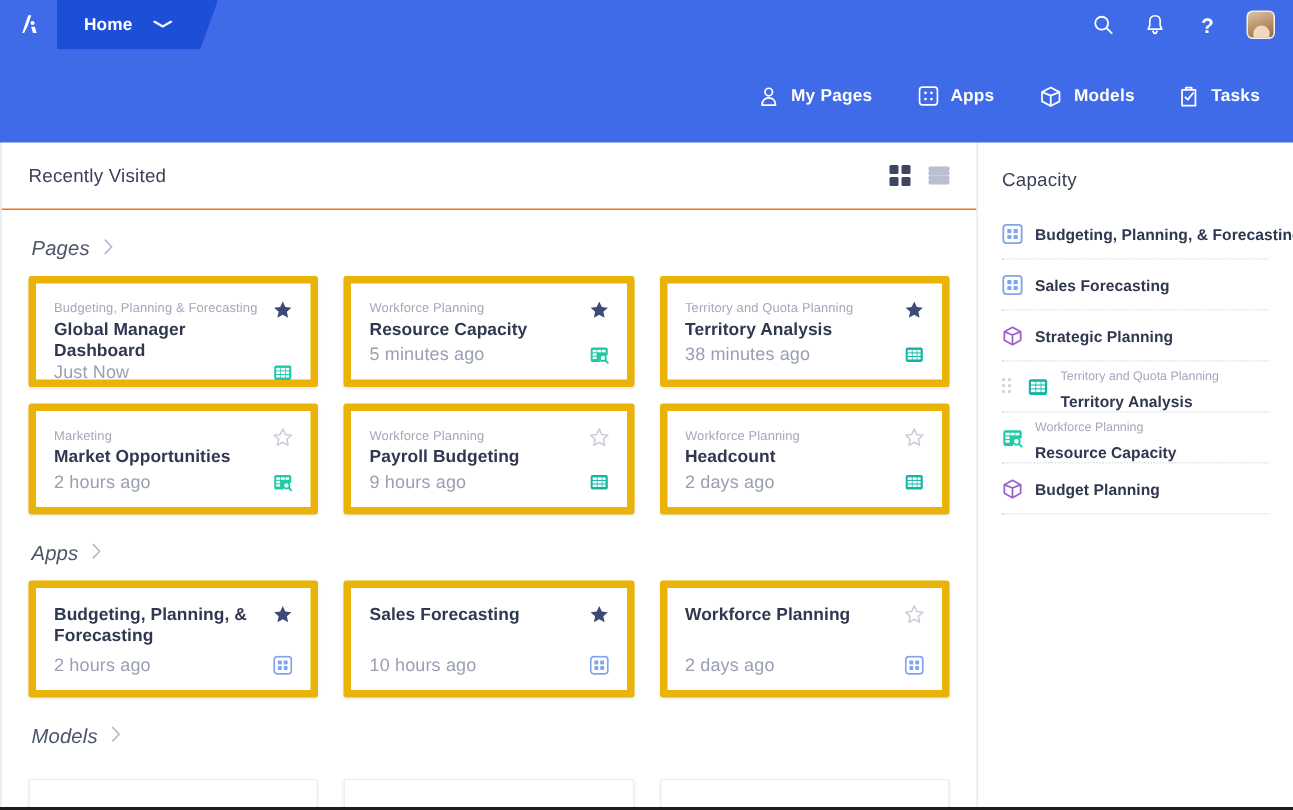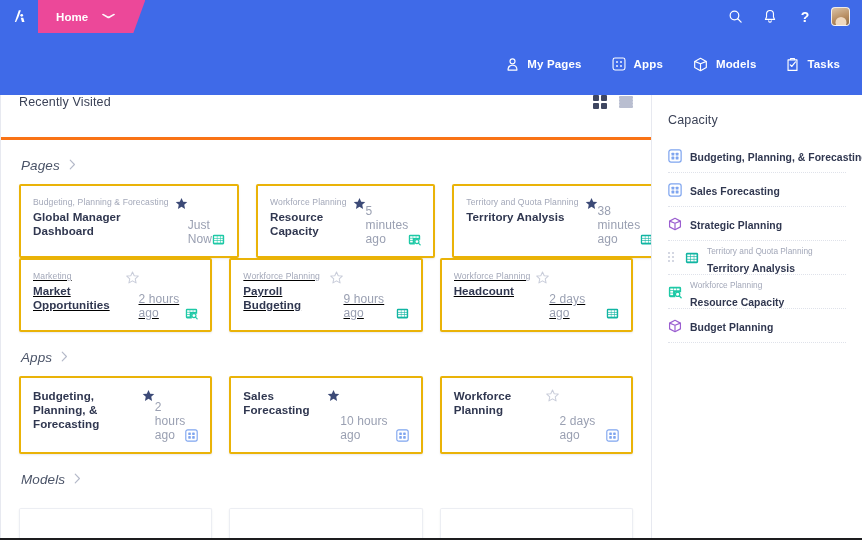--- a/index.html
+++ b/index.html
@@ -33,21 +33,21 @@
     width: 38px;
     display: flex; align-items: center; justify-content: center;
     background: #3f6ae8;
   }
   .logo-mark {
     width: 17px; height: 17px;
     position: relative;
   }
   .tab-home {
     position: relative;
-    background: #ec4899;
+    background: #1d4ed8;
     padding: 0 26px 0 18px;
     display: flex; align-items: center;
     gap: 16px;
     color: #fff;
     font-size: 11.5px;
     font-weight: bold;
     letter-spacing: .1px;
     clip-path: polygon(0 0, 100% 0, calc(100% - 12px) 100%, 0 100%);
     padding-right: 32px;
     justify-content: flex-end;
@@ -115,23 +115,23 @@
     border-right: 1px solid #e7e9f0;
     border-left: 1px solid #e7e9f0;
     display: flex; flex-direction: column;
     min-height: 0;
     overflow: hidden;
     background: #fff;
   }
   .main-header {
     height: 45px;
     flex: 0 0 45px;
-    display: flex; align-items: flex-start;
+    display: flex; align-items: center;
     padding: 0 18px;
-    border-bottom: 3px solid #f97316;
+    border-bottom: 1px solid #f97316;
   }
   .main-title {
     font-size: 12.5px;
     color: #3b4257;
     letter-spacing: .15px;
   }
   .view-toggle {
     margin-left: auto;
     display: flex; align-items: center; gap: 12px;
   }
@@ -156,26 +156,26 @@
   }
   .sh-chevron { color: #b4b9c9; font-size: 13px; line-height: 1; }
 
   .card-row {
     display: grid;
     grid-template-columns: repeat(3, 1fr);
     gap: 17px;
   }
   .card {
     background: #fff;
-    border: 2px solid #eab308;
+    border: 5px solid #eab308;
     border-radius: 2px;
     box-shadow: 0 1px 2px rgba(40,50,80,.10), 0 0 0 0 rgba(0,0,0,0);
     padding: 11px 12px 10px 12px;
     height: 74px;
-    display: flex; flex-direction: row;
+    display: flex; flex-direction: column;
     justify-content: space-between;
     position: relative;
   }
   .card.tall { height: 78px; }
   .card-top { display: flex; align-items: flex-start; }
   .card-texts { flex: 1 1 auto; min-width: 0; padding-right: 6px; }
   .card-kicker {
     font-size: 8.6px;
     color: #a3a8b9;
     letter-spacing: .1px;
@@ -491,21 +491,21 @@
                     <rect x="10.6" y="6.9" width="2.6" height="2.1" fill="#fff"></rect>
                     <rect x="2.6" y="9.8" width="3.4" height="2.1" fill="#fff"></rect>
                     <rect x="6.6" y="9.8" width="3.4" height="2.1" fill="#fff"></rect>
                     <rect x="10.6" y="9.8" width="2.6" height="2.1" fill="#fff"></rect>
                   </svg>
               </span>
             </div>
           </div>
         </div>
 
-        <div class="card-row" style="text-decoration:underline;">
+        <div class="card-row" style="margin-top:11px;">
 
           <div class="card">
             <div class="card-top">
               <div class="card-texts">
                 <div class="card-kicker">Marketing</div>
                 <div class="card-name">Market Opportunities</div>
               </div>
               <span class="star off">
                 <svg width="13" height="13" viewBox="0 0 14 14">
                     <path d="M7 1 L8.85 5.05 L13.2 5.5 L9.95 8.45 L10.85 12.8 L7 10.6 L3.15 12.8 L4.05 8.45 L0.8 5.5 L5.15 5.05 Z" fill="none" stroke="#c9cdda" stroke-width="1.1" stroke-linejoin="round"></path>

